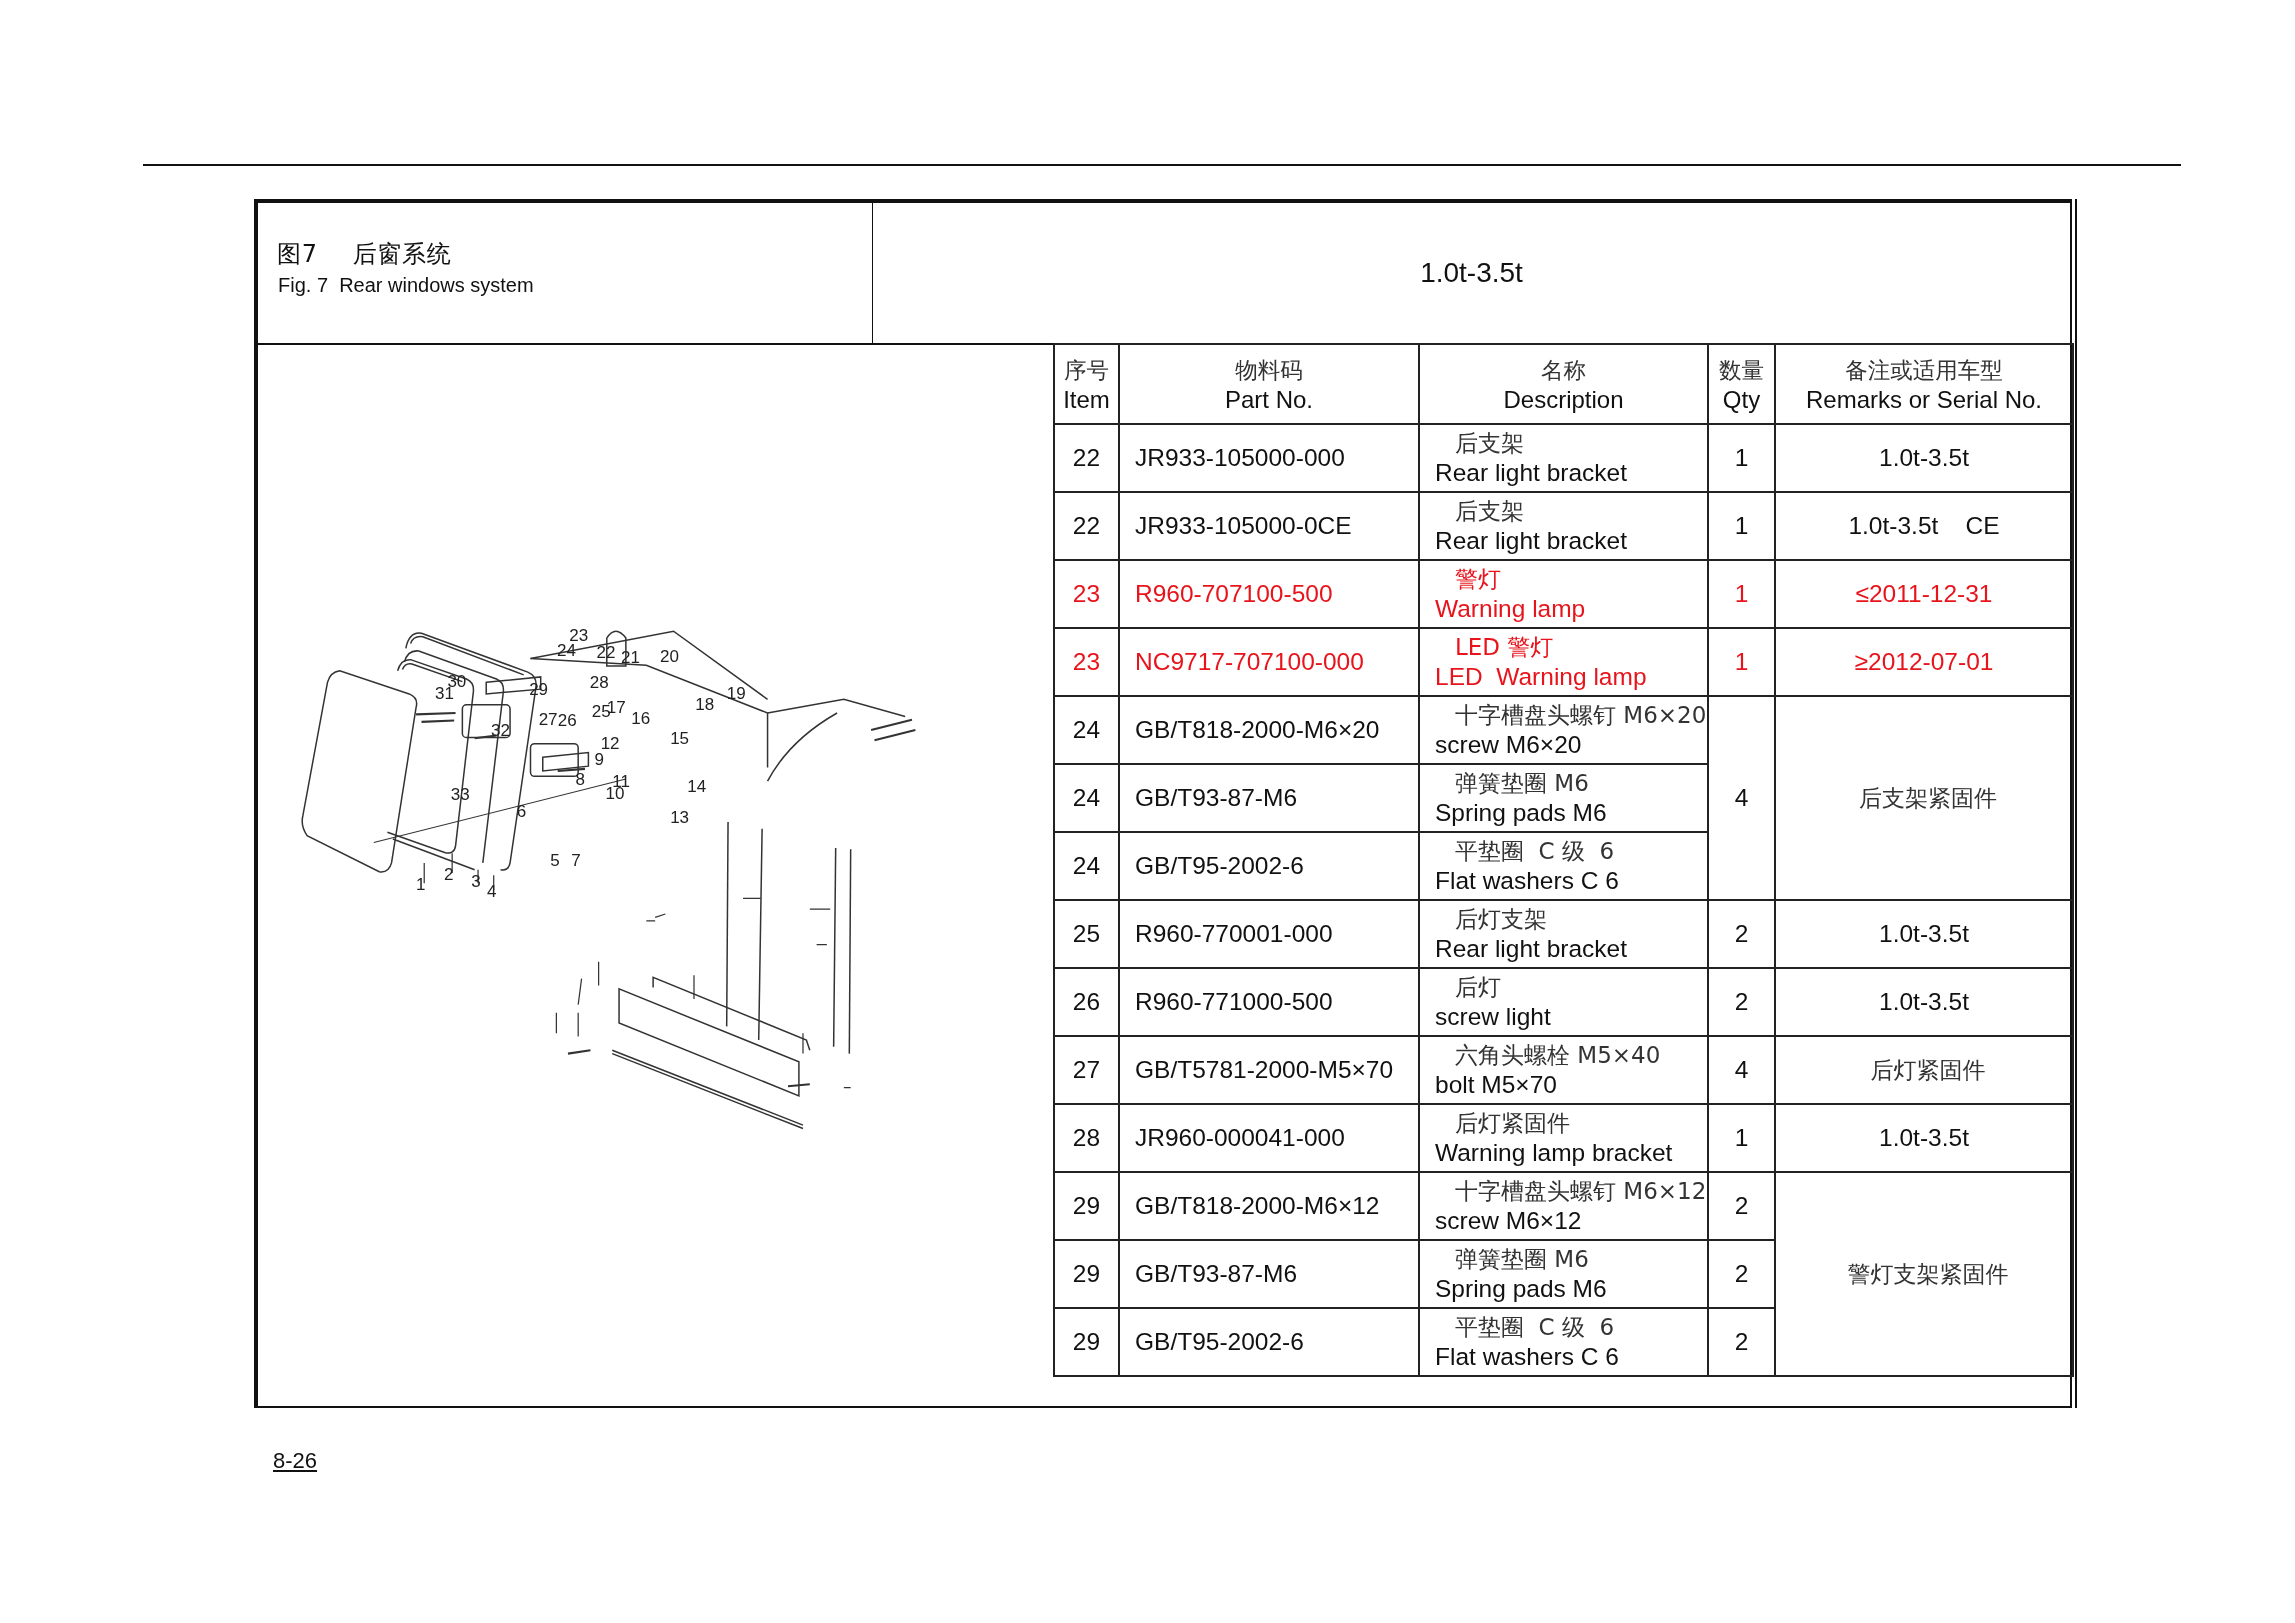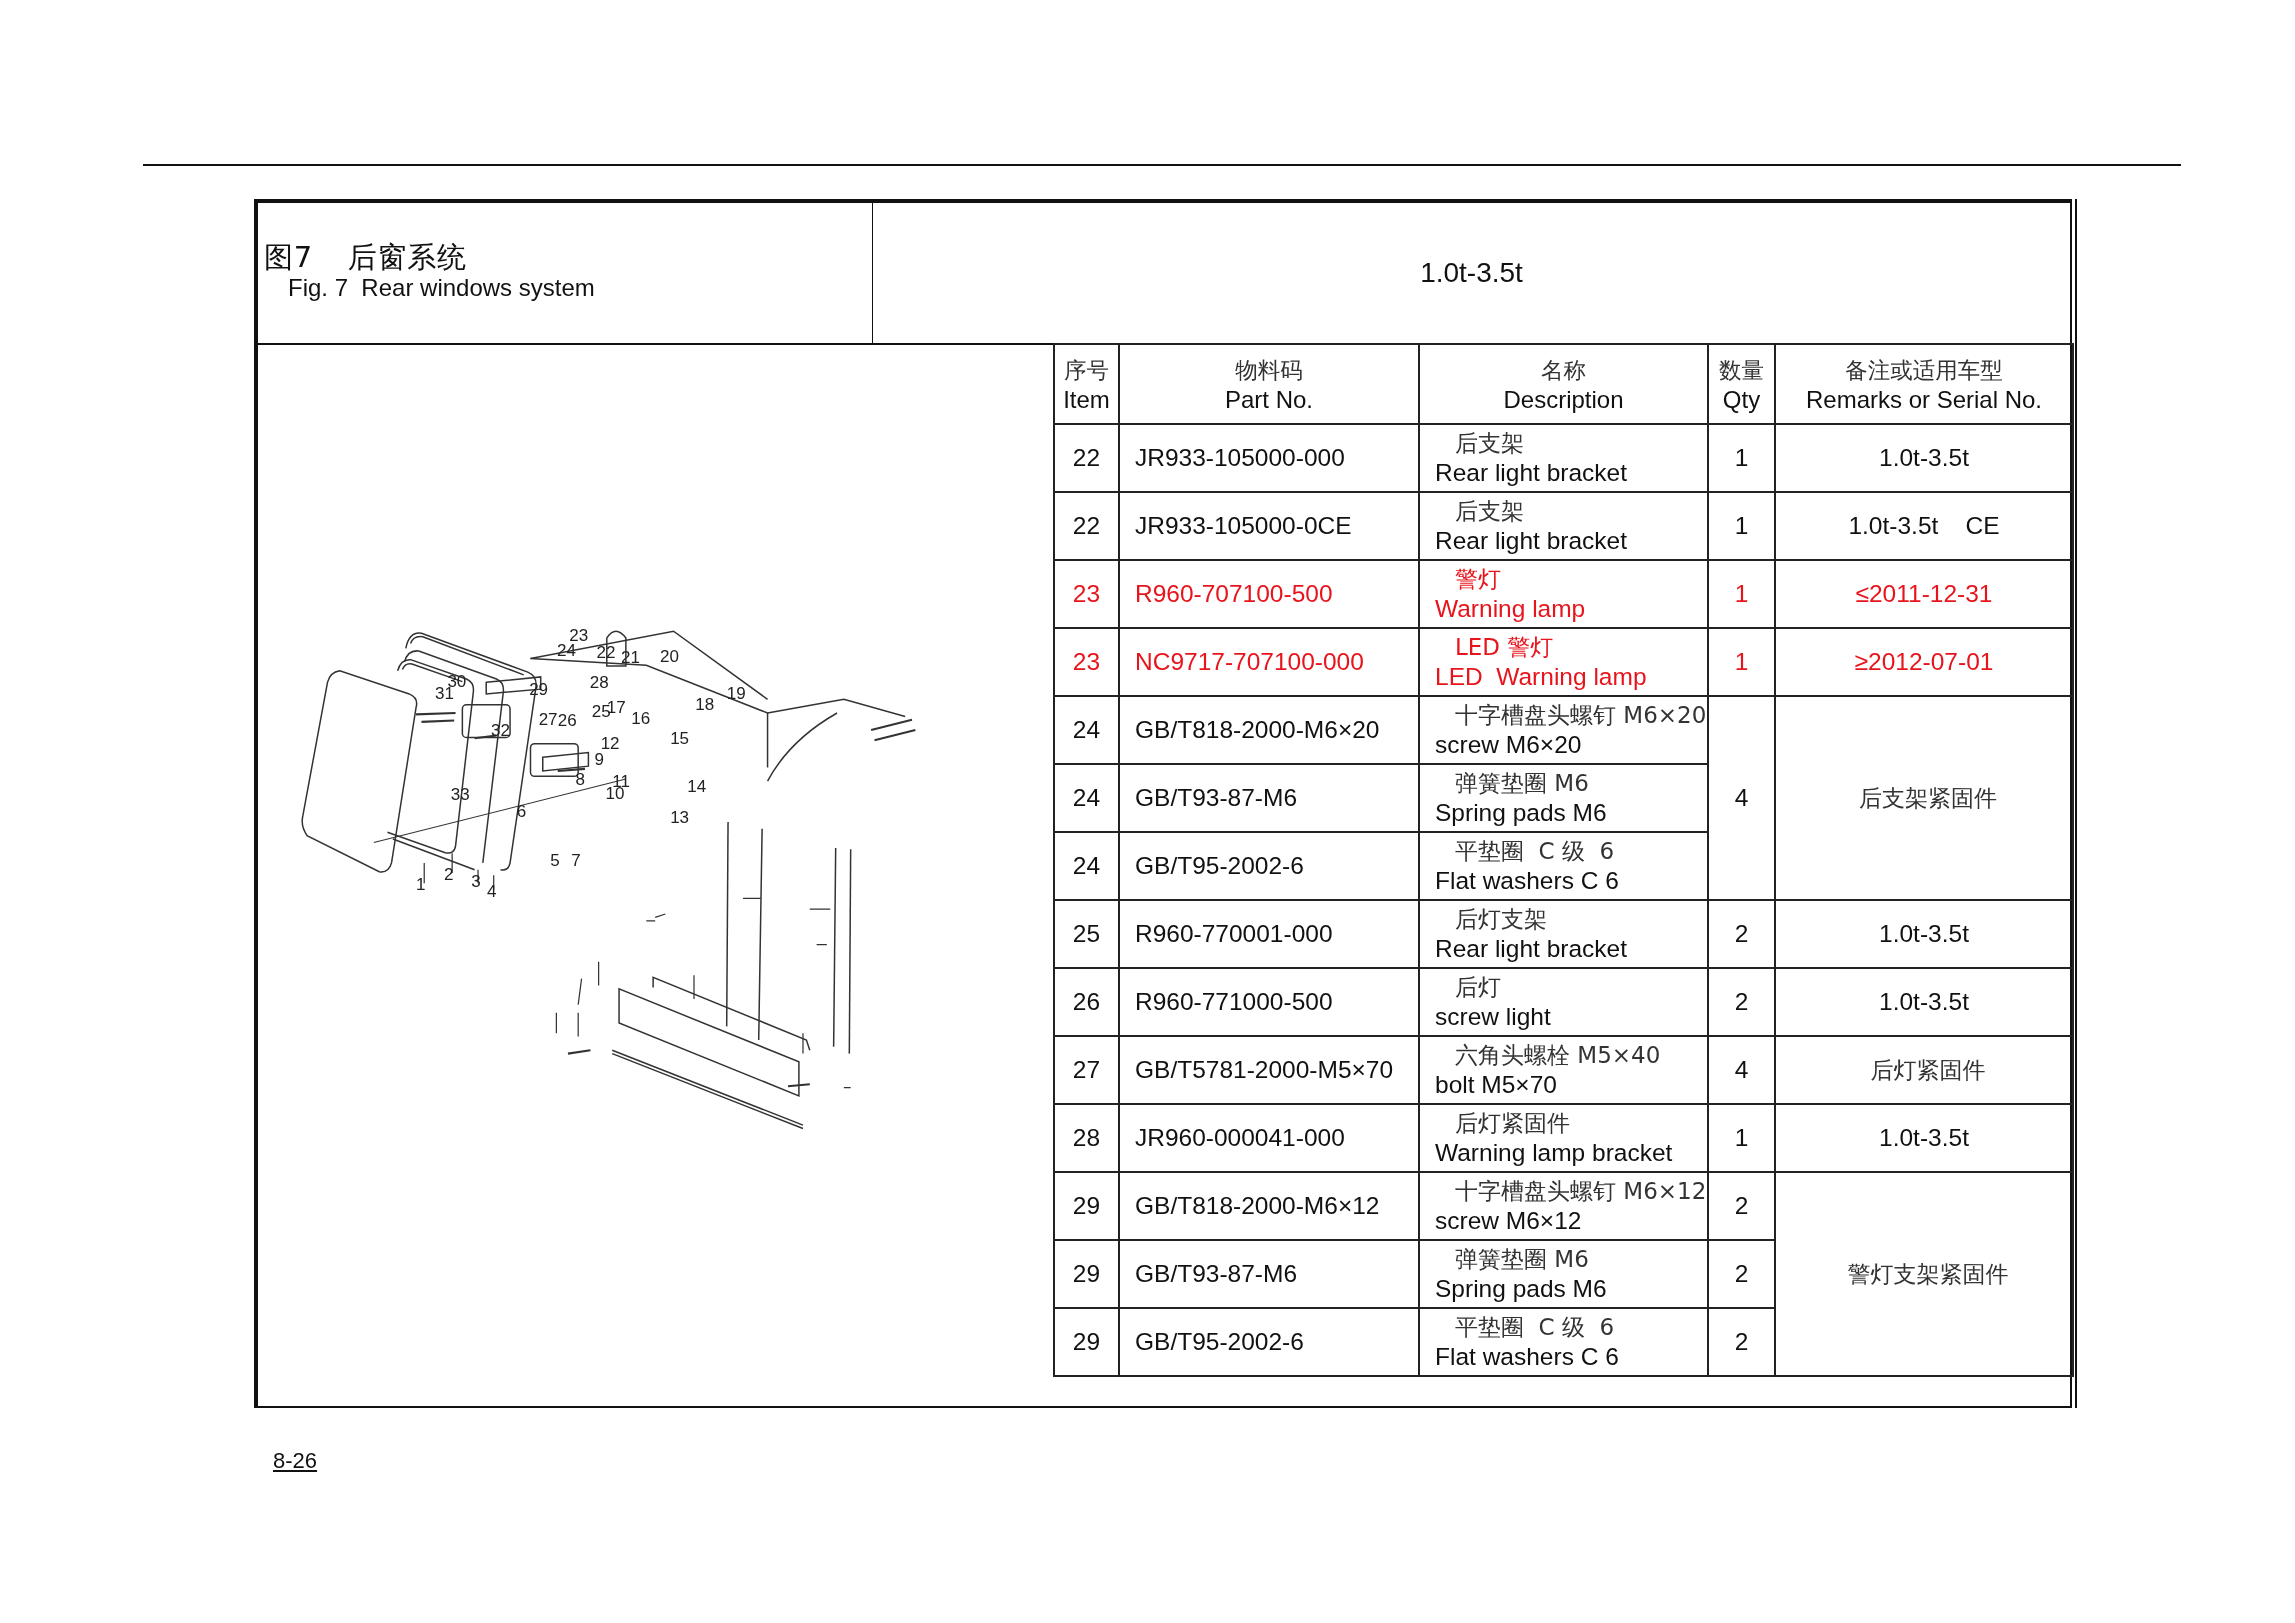--- a/index.html
+++ b/index.html
@@ -5,23 +5,23 @@
   html, body { margin: 0; padding: 0; background: #ffffff; }
   body { width: 2295px; height: 1623px; position: relative; overflow: hidden;
          font-family: "Liberation Sans", "DejaVu Sans", sans-serif; color: #111; }
   .top-rule { position: absolute; left: 143px; top: 164px; width: 2038px; height: 2px; background: #111; }
   .frame { position: absolute; left: 254px; top: 199px; width: 1818px; height: 1209px;
            border-top: 4.1px solid #111; border-left: 4.1px solid #111; border-bottom: 2px solid #111;
            border-right: 2.7px solid #111; box-sizing: border-box; }
   .frame::after { content: ""; position: absolute; right: -6.8px; top: -4.1px; width: 2px; height: 1209px; background: #111; }
   .title-row { position: absolute; left: 0; top: 0; width: 100%; height: 142px; border-bottom: 2px solid #111; box-sizing: border-box; }
   .title-left { position: absolute; left: 0; top: 0; width: 615px; height: 100%; border-right: 1.4px solid #111; box-sizing: border-box; }
-  .title-cn { position: absolute; left: 6px; top: 35px; font-size: 29px; font-family: "DejaVu Sans", sans-serif; letter-spacing: 0.7px; }
+  .title-cn { position: absolute; left: 19px; top: 35px; font-size: 24px; font-family: "DejaVu Sans", sans-serif; letter-spacing: 0.7px; }
   .title-cn .gap { display: inline-block; width: 35px; }
-  .title-en { position: absolute; left: 30px; top: 71px; font-size: 24px; }
+  .title-en { position: absolute; left: 20px; top: 71px; font-size: 20px; }
   .title-right { position: absolute; left: 615px; top: 0; right: 0; height: 100%; display: flex; align-items: center; justify-content: center; font-size: 28px; }
   .diagram { position: absolute; left: 0; top: 142px; width: 795px; height: 1063px; }
   .diagram svg { position: absolute; left: 0; top: 0; }
   .diagram text { font-family: "Liberation Sans", sans-serif; font-size: 25px; fill: #222; }
   table.parts { position: absolute; left: 795px; top: 140px; border-collapse: collapse; table-layout: fixed; width: 1019px; }
   table.parts td, table.parts th { border: 2px solid #222; padding: 0; vertical-align: middle; font-weight: normal; }
   table.parts th { height: 78px; font-size: 24px; line-height: 29px; text-align: center; border-radius: 11px; }
   table.parts th .cn { font-family: "DejaVu Sans", sans-serif; font-size: 22.5px; color: #333; }
   table.parts td { height: 66px; font-size: 24.5px; }
   td.c-item { text-align: center; }

